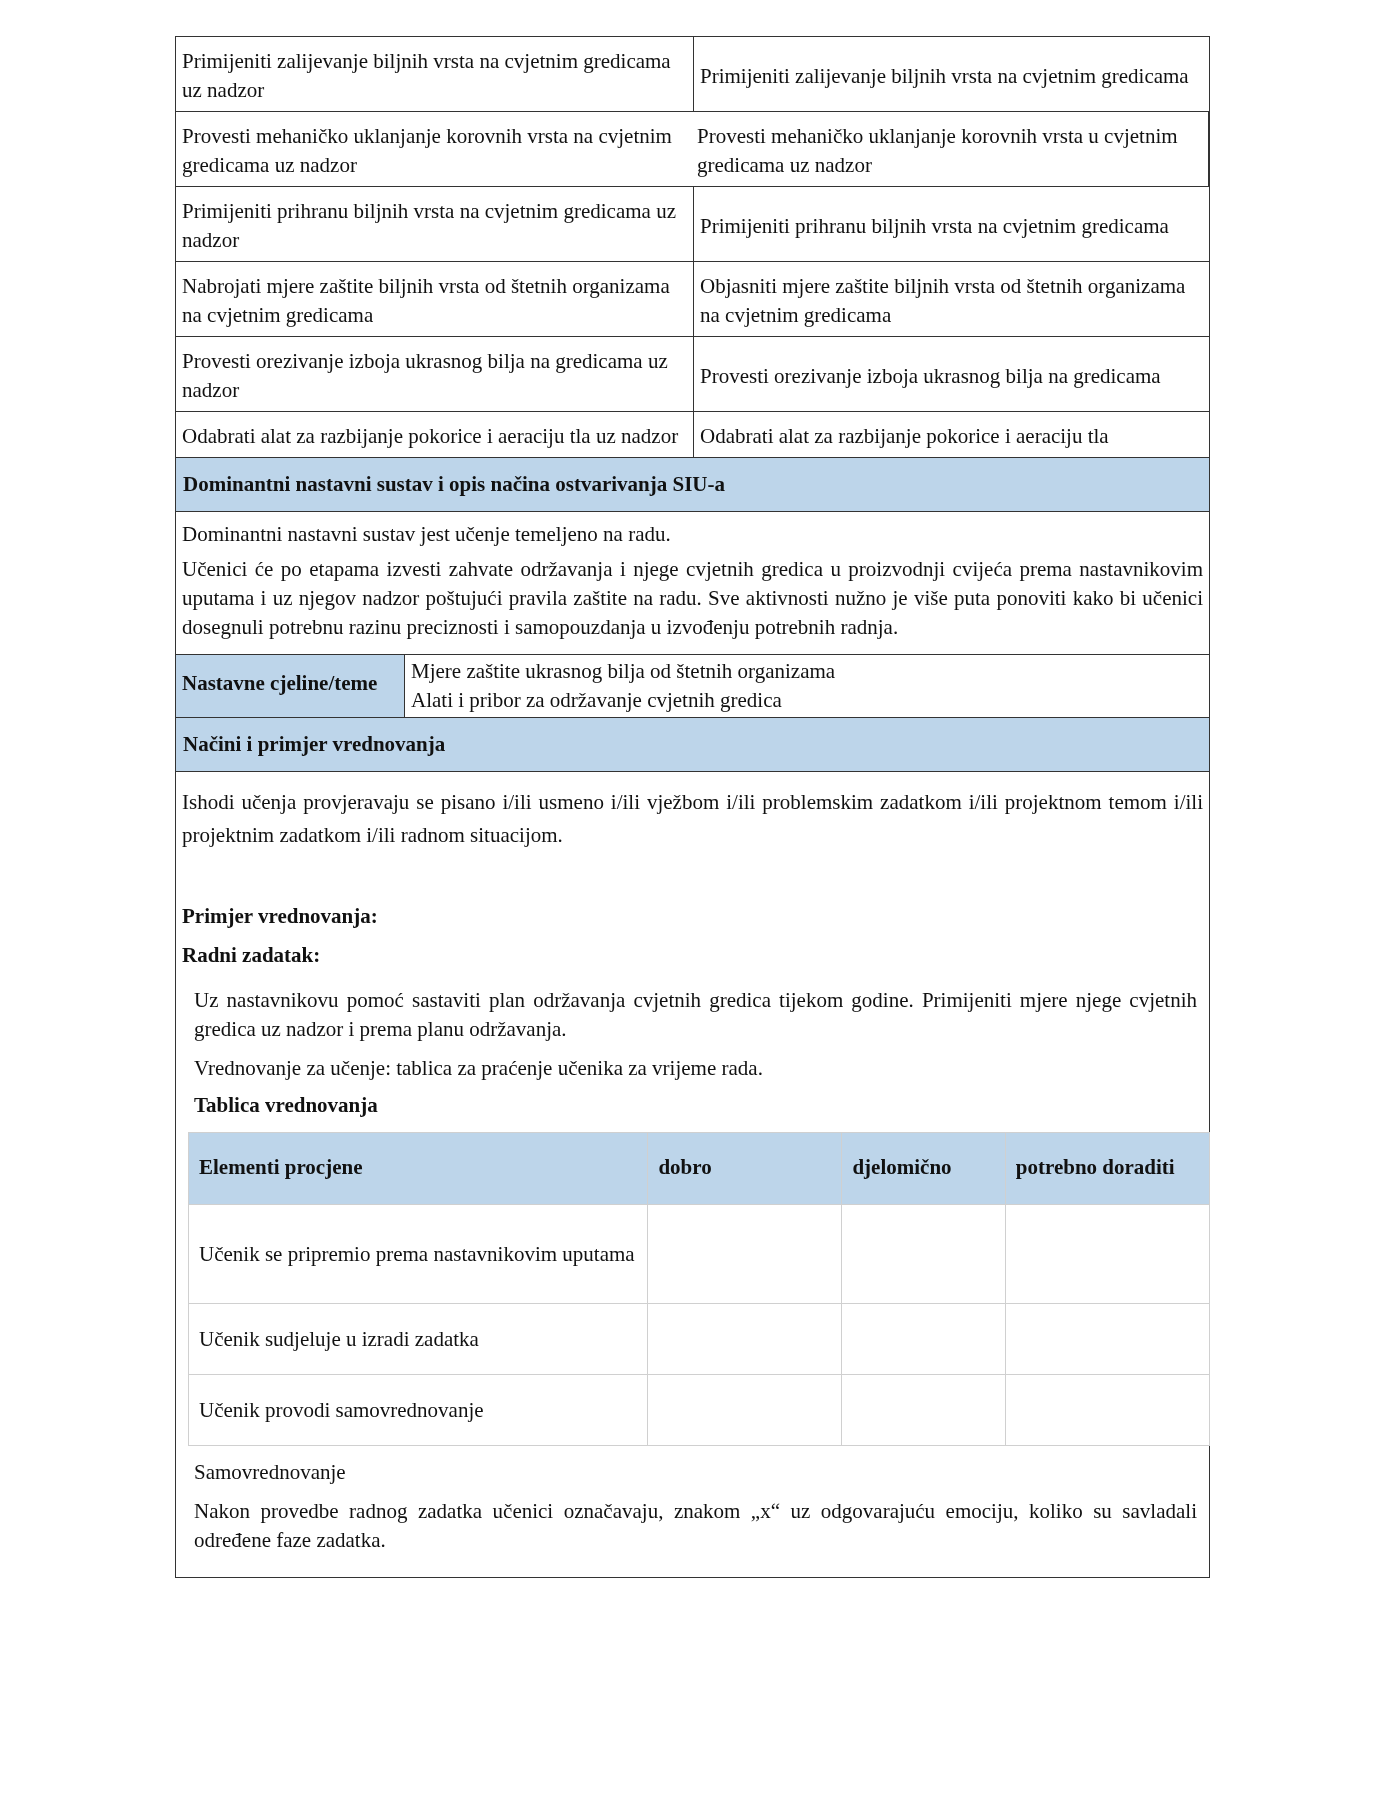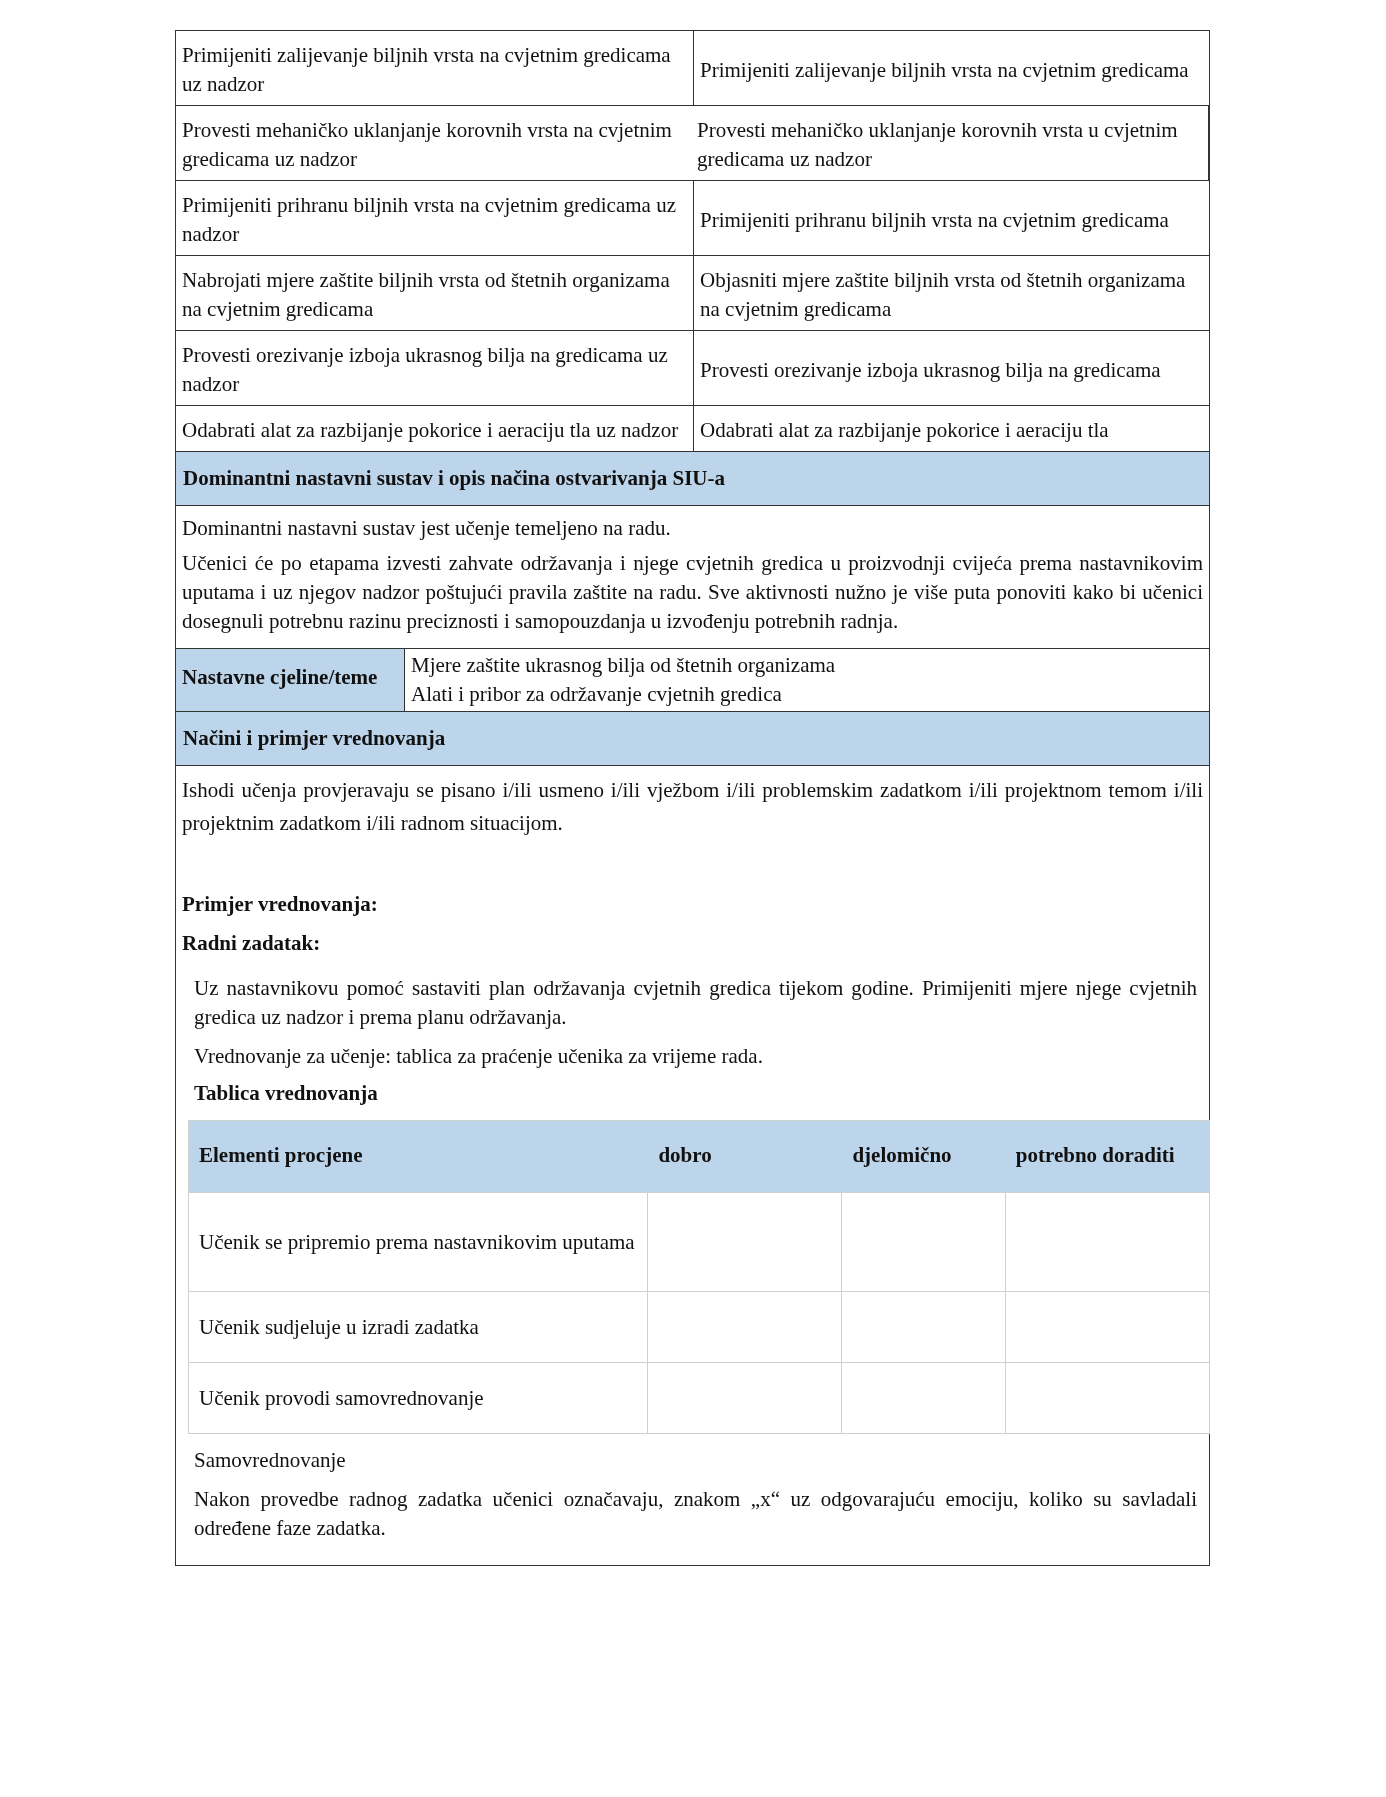--- a/index.html
+++ b/index.html
@@ -1,28 +1,28 @@
 <!DOCTYPE html>
 <html><head>
 <meta charset="utf-8">
 <style>
   html, body { margin: 0; padding: 0; background: #ffffff; }
   body { width: 1386px; height: 1797px; position: relative; font-family: "Liberation Serif", "DejaVu Serif", serif; color: #111; }
-  .page { position: absolute; left: 175px; top: 30px; width: 1035px; border: 1.5px solid #333; box-sizing: border-box; }
+  .page { position: absolute; left: 175px; top: 36px; width: 1035px; border: 1.5px solid #333; box-sizing: border-box; }
   .row2 { display: flex; border-bottom: 1.5px solid #333; }
   .row2 .c { font-size: 21px; line-height: 29px; padding: 10px 6px 6px 6px; box-sizing: border-box; }
   .row2 .c1 { width: 518px; border-right: 1.5px solid #333; }
   .row2 .c2 { flex: 1; display: flex; align-items: center; }
   .section-head { background: #bdd5ea; font-weight: bold; font-size: 21px; padding: 14px 7px; border-bottom: 1.5px solid #333; }
   .block { padding: 8px 6px 6px 6px; border-bottom: 1.5px solid #333; font-size: 21px; line-height: 29px; }
   .block p { margin: 0 0 6px 0; text-align: justify; }
   .teme { display: flex; border-bottom: 1.5px solid #333; justify-content: flex-end; }
   .teme .lab { width: 229px; background: #bdd5ea; font-weight: bold; font-size: 21px; line-height: 29px; padding: 14px 6px; box-sizing: border-box; border-right: 1.5px solid #333; }
   .teme .items { flex: 1; font-size: 21px; line-height: 29px; padding: 2px 6px; }
-  .eval { padding: 8px 6px 22px 6px; font-size: 21px; line-height: 33px; }
+  .eval { padding: 14px 6px 22px 6px; font-size: 21px; line-height: 33px; }
   .eval p { margin: 0; text-align: justify; }
   .bold { font-weight: bold; }
   .inner { padding: 0 6px 0 12px; }
   table.vt { border-collapse: collapse; width: 1022px; margin-left: -6px; margin-top: 10px; margin-bottom: 10px; }
   table.vt th, table.vt td { border: 1.5px solid #d0d0d0; font-size: 21px; line-height: 29px; vertical-align: top; text-align: left; padding: 0 10px; }
   table.vt th { background: #bdd5ea; height: 72px; padding-top: 20px; box-sizing: border-box; }
   table.vt td { height: 70px; vertical-align: middle; }
 </style>
 </head>
 <body>

